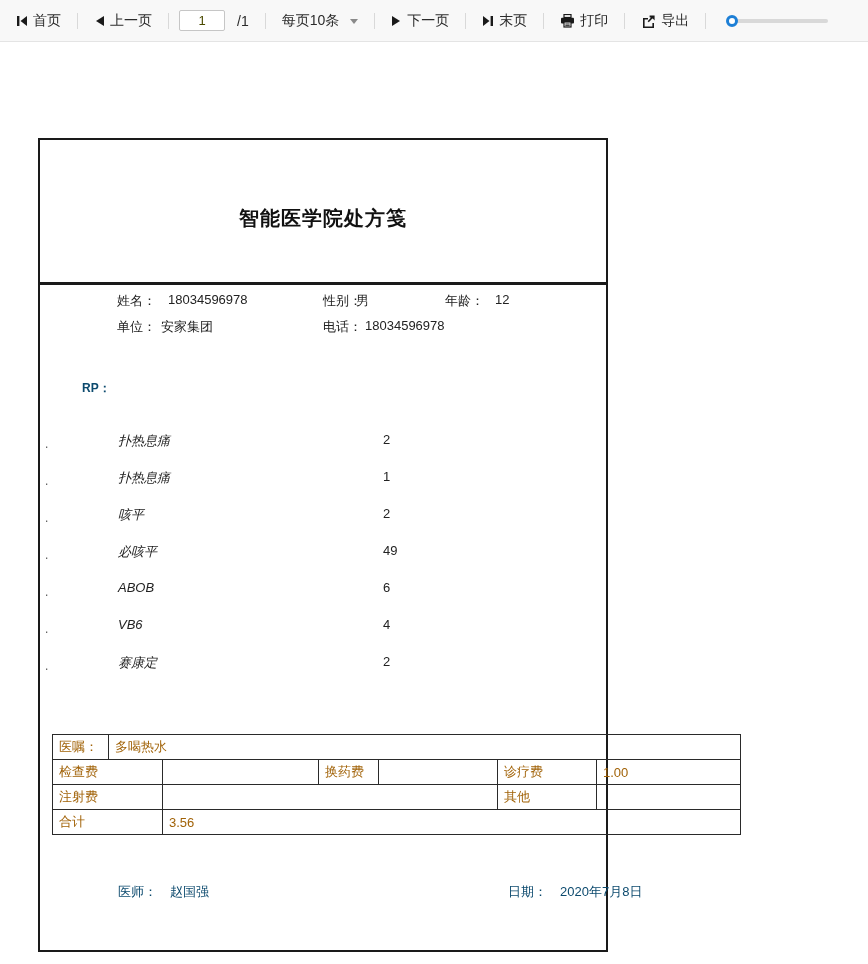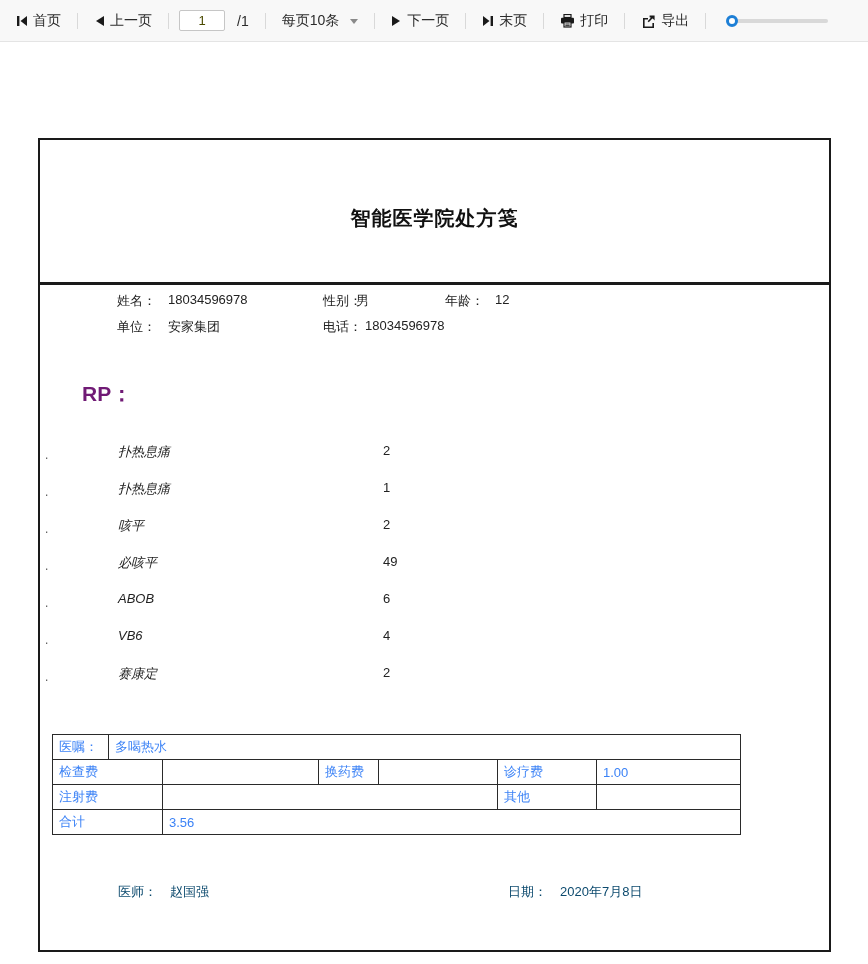--- a/index.html
+++ b/index.html
@@ -25,42 +25,42 @@
   .caret { display:inline-block; width:0; height:0; margin-left:6px; margin-top:2px;
            border-left:4px solid transparent; border-right:4px solid transparent;
            border-top:5px solid #8a8a8a; }
   .slider { display:flex; align-items:center; margin-left:10px; }
   .slider-handle { width:12px; height:12px; border:3px solid #1d7fd6; border-radius:50%;
                    background:#fff; position:relative; z-index:2; }
   .slider-track { width:92px; height:4px; background:#d9d9d9; border-radius:2px; margin-left:-2px; }
 
   
   .page {
-    position:absolute; left:38px; top:138px; width:793px; height:814px;
+    position:absolute; left:38px; top:138px; width:570px; height:814px;
     border:2px solid #1a1a1a; background:#fff; color:#1f1f1f;
   }
   .doc-title { margin-top:65px; text-align:center; font-size:20px; font-weight:bold;
                letter-spacing:1px; color:#111; }
   .title-rule { margin-top:50px; height:3px; background:#1a1a1a; width:100%; }
 
   .info { position:relative; font-size:13px; color:#222; }
   .info span { position:absolute; white-space:nowrap; }
   .info-row1 { height:26px;padding-left:8px; } .info-row2 { height:31px; } .info-row3 { height:26px; }
   .info-row1 span, .info-row2 span, .info-row3 span { top:7px; }
 
-  .rp { margin:38px 0 0 42px; font-size:21px; font-weight:bold; color:#701a75; }
+  .rp { margin:38px 0 0 42px; font-size:12px; font-weight:bold; color:#0c4a6e; }
 
   .med-list { margin-top:28px; }
   .med-row { position:relative; height:37px; font-size:13px; color:#222; }
   .med-dot { position:absolute; left:5px; top:12px; font-size:12px; color:#555; }
   .med-name { position:absolute; left:78px; top:7px; white-space:nowrap;font-style:italic; }
   .med-qty  { position:absolute; left:343px; top:7px; }
 
   .fee-wrap { position:absolute; left:12px; top:594px; width:688px; font-size:13px; }
-  table { border-collapse:collapse; table-layout:fixed; width:688px; color:#3b82f6; }
+  table { border-collapse:collapse; table-layout:fixed; width:688px; color:#a16207; }
   td { border:1px solid #2a2a2a; height:25px; padding:0 6px; overflow:hidden;
        white-space:nowrap; vertical-align:middle; }
   .t-advice { margin-bottom:-1px; }
 
   .doc-footer { position:absolute; left:0; top:743px; width:100%; height:26px;
                 font-size:13px; color:#0c4a6e; }
   .doc-footer span { position:absolute; white-space:nowrap; }
 </style>
 </head>
 <body>
@@ -150,21 +150,21 @@
   <div class="info info-row1">
     <span style="left:77px">姓名：</span>
     <span style="left:128px">18034596978</span>
     <span style="left:283px">性别：</span>
     <span style="left:316px">男</span>
     <span style="left:405px">年龄：</span>
     <span style="left:455px">12</span>
   </div>
   <div class="info info-row2">
     <span style="left:77px">单位：</span>
-    <span style="left:128px">安家集团</span>
+    <span style="left:121px">安家集团</span>
     <span style="left:283px">电话：</span>
     <span style="left:325px">18034596978</span>
   </div>
 
   <div class="rp">RP：</div>
 
   <div class="med-list">
     <div class="med-row">
       <span class="med-dot">.</span>
       <span class="med-name">扑热息痛</span>

